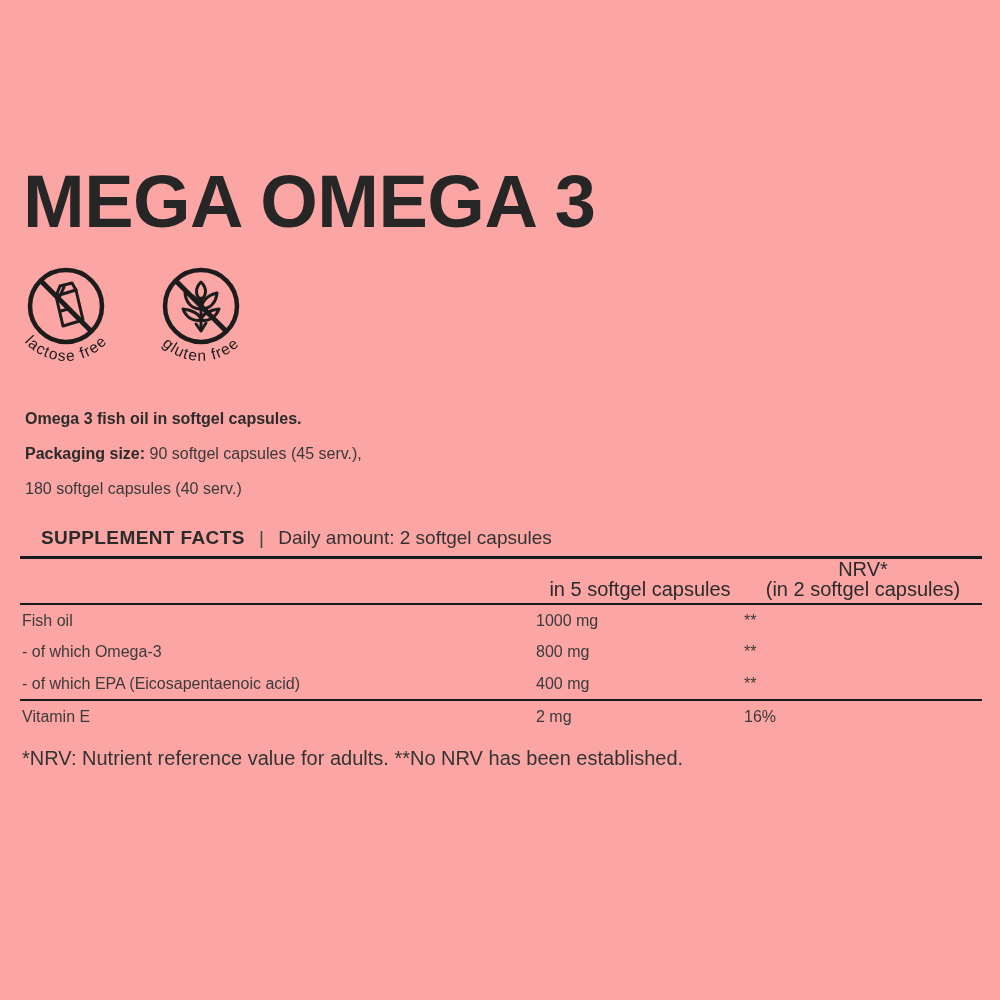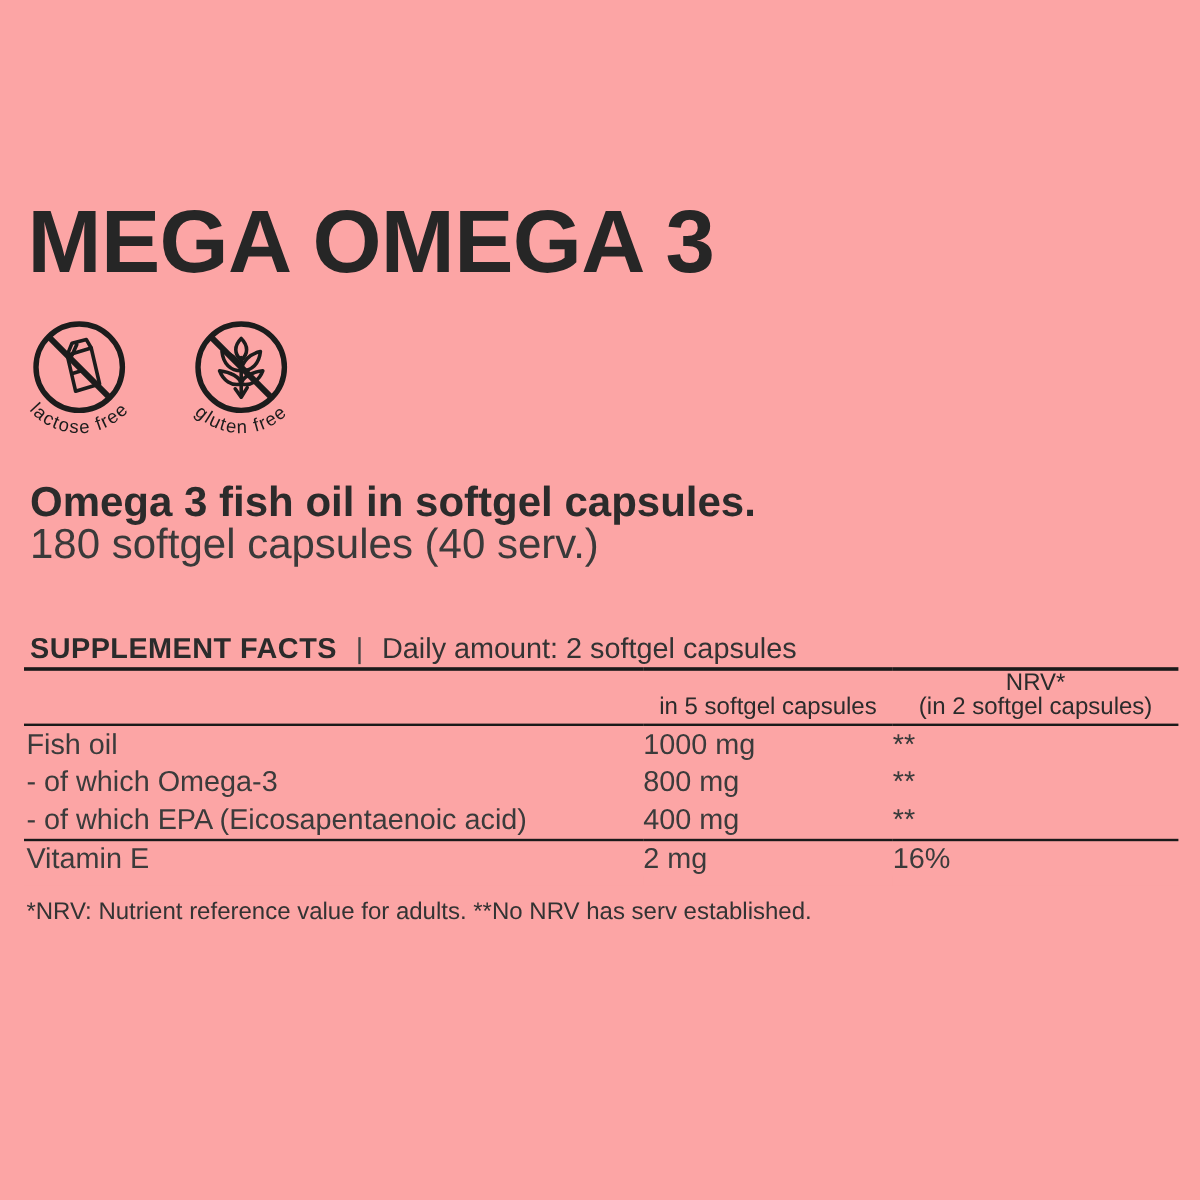--- a/index.html
+++ b/index.html
@@ -31,30 +31,30 @@
   .badge-label-text {
     font-family: "Liberation Sans", "DejaVu Sans", sans-serif;
     font-size: 15.5px;
     letter-spacing: 1.2px;
     fill: #1c1c1c;
   }
   .description {
     position: absolute;
     left: 25px;
     top: 401px;
-    font-size: 35px;
+    font-size: 16px;
     color: #3a3a3a;
   }
   .description p { line-height: 35px; }
   .b { font-weight: bold; color: #2b2b2b; }
   .sf-heading {
     position: absolute;
-    left: 25px;
+    left: 41px;
     top: 527px;
-    font-size: 24px;
+    font-size: 19px;
     color: #333333;
     white-space: nowrap;
   }
   .sf-heading .b { letter-spacing: 0.4px; }
   .sf-heading .pipe { margin: 0 9px; color: #444444; font-weight: 400; }
   .facts-wrap {
     position: absolute;
     left: 20px;
     top: 556px;
     width: 962px;
@@ -69,27 +69,27 @@
   thead th {
     vertical-align: bottom;
     padding-bottom: 4px;
     font-size: 20px;
     font-weight: bold;
     color: #2b2b2b;
     text-align: center;
     line-height: 20px;
   }
   tbody tr { height: 32px; }
-  tbody td { font-size: 24px; color: #3b3b3b; vertical-align: middle; }
+  tbody td { font-size: 16px; color: #3b3b3b; vertical-align: middle; }
   td.c1 { text-align: left; padding-left: 2px; }
   td.c2, td.c3 { text-align: left; }
   tr.row-vitamin-e {
     height: 34px;
     border-top: 2px solid #1a1a1a;
-    border-bottom: 8px solid #fca5a5;
+    border-bottom: 4px solid #fca5a5;
   }
   .footnote {
     margin-top: 11px;
     font-size: 20px;
     color: #333333;
     padding-left: 2px;
   }
 </style>
 </head>
 <body>
@@ -133,20 +133,23 @@
     <text class="badge-label-text">
       <textPath href="#arcG" startOffset="50%" text-anchor="middle">gluten free</textPath>
     </text>
   </svg>
 
   <div class="description">
     <p>
       <span class="b">Omega 3 fish oil in softgel capsules.</span>
     </p>
     <p>
+      <span class="b">Packaging size:</span><span> 90 softgel capsules (45 serv.),</span>
+    </p>
+    <p>
       <span>180 softgel capsules (40 serv.)</span>
     </p>
   </div>
 
   <div class="sf-heading">
     <span class="b">SUPPLEMENT FACTS</span>
     <span class="pipe">|</span>
     <span>Daily amount: 2 softgel capsules</span>
   </div>
 
@@ -183,16 +186,16 @@
           <td class="c2">400 mg</td>
           <td class="c3">**</td>
         </tr>
         <tr class="row-vitamin-e">
           <td class="c1">Vitamin E</td>
           <td class="c2">2 mg</td>
           <td class="c3">16%</td>
         </tr>
       </tbody>
     </table>
-    <p class="footnote">*NRV: Nutrient reference value for adults. **No NRV has serv established.</p>
+    <p class="footnote">*NRV: Nutrient reference value for adults. **No NRV has been established.</p>
   </div>
 
 </div>
 
 </body></html>

